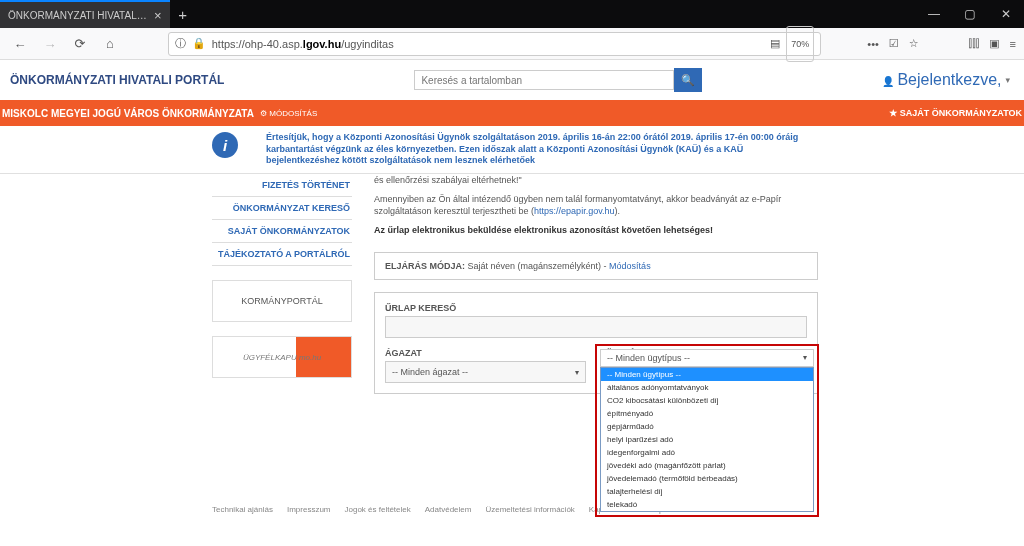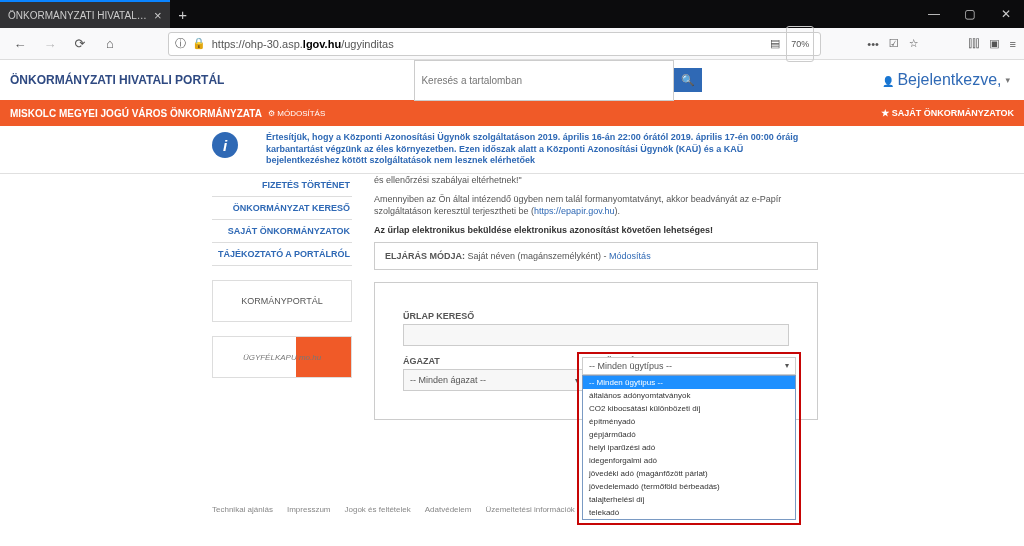--- a/index.html
+++ b/index.html
@@ -19,48 +19,48 @@
     .url-bar { flex: 1; height: 24px; background: #fff; border: 1px solid #ccc; border-radius: 3px; display: flex; align-items: center; padding: 0 6px; gap: 6px; font-size: 11px; color: #555; margin: 0 40px; }
     .lock { color: #12bc00; font-size: 11px; }
     .url-text b { color: #000; }
     .zoom-pill { border: 1px solid #ccc; border-radius: 3px; padding: 12px 4px; font-size: 9px; }
     .nb-right { display: flex; gap: 10px; align-items: center; color: #555; }
 
     
     .page-top { height: 40px; display: flex; align-items: center; padding: 0 10px; }
     .portal-title { font-weight: bold; color: #2f4a82; font-size: 12px; }
     .search-wrap { margin-left: 190px; display: flex; align-items: center; }
-    .search-input { width: 260px; height: 41px; border: 1px solid #ccc; padding: 0 6px; font-size: 10px; color: #777; }
+    .search-input { width: 260px; height: 20px; border: 1px solid #ccc; padding: 0 6px; font-size: 10px; color: #777; }
     .search-btn { width: 28px; height: 24px; background: #2f69b5; color: #fff; border: 1px solid #2f69b5; display: flex; align-items: center; justify-content: center; font-size: 11px; }
     .login-txt { margin-left: auto; margin-right: 4px; color: #2f69b5; font-size: 16px; }
     .login-txt::before { content: "👤 "; font-size: 10px; }
     .login-caret { color: #777; font-size: 9px; margin-right: 4px; }
 
-    .orange-bar { background: #f05a28; color: #fff; height: 26px; display: flex; align-items: center; padding: 0 10px; font-size: 10px; font-weight: bold; }
+    .orange-bar { background: #f05a28; color: #fff; height: 26px; display: flex; align-items: center; padding: 0 2px; font-size: 10px; font-weight: bold; }
     .modositas { font-weight: normal; font-size: 8px; margin-left: 6px; }
     .saját-onk { margin-left: auto; font-size: 9px; }
     .saját-onk::before { content: "★ "; }
 
     .info-band { display: flex; padding: 6px 212px 6px 212px; gap: 28px; align-items: flex-start; color: #2f69b5; border-bottom: 1px solid #e0e0e0; }
     .info-i { width: 26px; height: 26px; border-radius: 50%; background: #2f69b5; color: #fff; font-weight: bold; display: flex; align-items: center; justify-content: center; font-size: 15px; flex-shrink: 0; font-style: italic; }
     .info-text { font-size: 9px; line-height: 1.3; font-weight: bold; max-width: 560px; }
 
     .content { display: flex; padding: 0 0 0 212px; }
     .sidebar { width: 140px; flex-shrink: 0; text-align: right; }
     .side-link { display: block; padding: 6px 2px; color: #2f69b5; font-size: 9px; font-weight: bold; border-bottom: 1px solid #ddd; }
     .side-logo { margin: 14px 0; border: 1px solid #ddd; height: 42px; display: flex; align-items: center; justify-content: center; font-size: 9px; color: #555; }
     .side-logo.mo { background: linear-gradient(90deg,#fff 60%,#f05a28 60%); color: #777; font-size: 8px; font-style: italic; }
 
     .main { flex: 1; padding: 0 14px 0 22px; color: #555; font-size: 9px; max-width: 480px; position: relative; }
     .main p { margin-bottom: 6px; line-height: 1.4; }
     .main a { color: #2f69b5; text-decoration: none; }
 
-    .proc-box { border: 1px solid #ccc; padding: 8px 10px; margin-top: 6px; }
-
-    .form-area { border: 1px solid #ccc; padding: 28px; margin-top: 12px; position: relative; }
+    .proc-box { border: 1px solid #ccc; padding: 8px 10px; margin-top: 16px; }
+
+    .form-area { border: 1px solid #ccc; padding: 10px; margin-top: 12px; position: relative; }
     .lbl { font-size: 9px; font-weight: bold; color: #555; margin-bottom: 3px; display: block; }
     .field { width: 100%; height: 22px; border: 1px solid #ccc; background: #f7f7f7; }
     .row { display: flex; gap: 20px; margin-top: 10px; }
     .col { flex: 1; position: relative; }
     .select { height: 22px; border: 1px solid #ccc; display: flex; align-items: center; padding: 0 6px; font-size: 9px; background: #f7f7f7; justify-content: space-between; }
     .caret { font-size: 8px; }
 
     .drop-highlight { position: absolute; border: 2px solid #c60505; top: -4px; right: -12px; z-index: 10; width: 224px; padding: 3px 3px 3px 3px; }
     .dropdown { background: #fff; border: 1px solid #7a9ac3; font-size: 8px; width: 100%; }
     .dd-top { padding: 3px 6px; border: 1px solid #ccc; background: #fff; display: flex; justify-content: space-between; }
@@ -88,21 +88,21 @@
 
 <div class="navbar">
   <div class="nav-btn">←</div>
   <div class="nav-btn" style="opacity:.4">→</div>
   <div class="nav-btn">⟳</div>
   <div class="nav-btn">⌂</div>
   <div class="url-bar">
     <span>ⓘ</span>
     <span class="lock">🔒</span>
     <span class="url-text">
-      <span>https://ohp-30.asp.</span><b>lgov.hu</b><span>/ugyinditas</span>
+      <span>https://ohp-40.asp.</span><b>lgov.hu</b><span>/ugyinditas</span>
     </span>
     <span style="margin-left:auto"></span>
     <span>▤</span>
     <span class="zoom-pill">70%</span>
   </div>
   <div class="nb-right">
     <span>•••</span>
     <span>☑</span>
     <span>☆</span>
     <span style="width:30px"></span>

